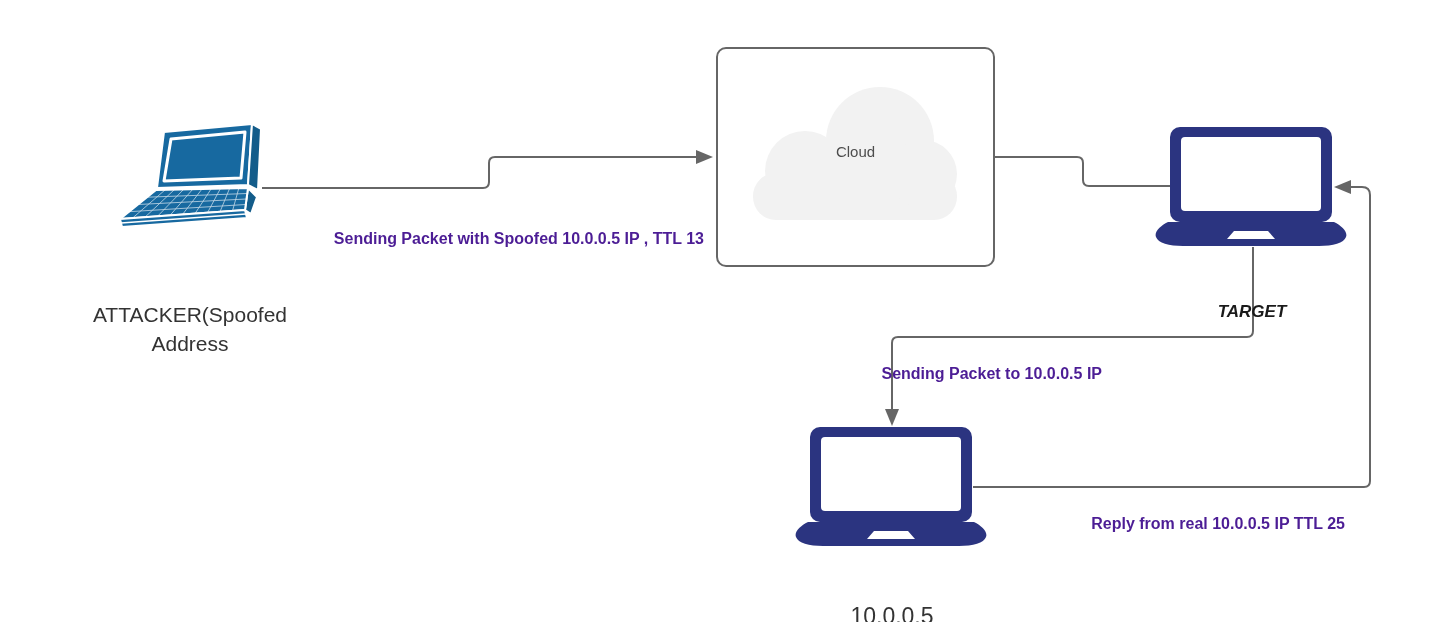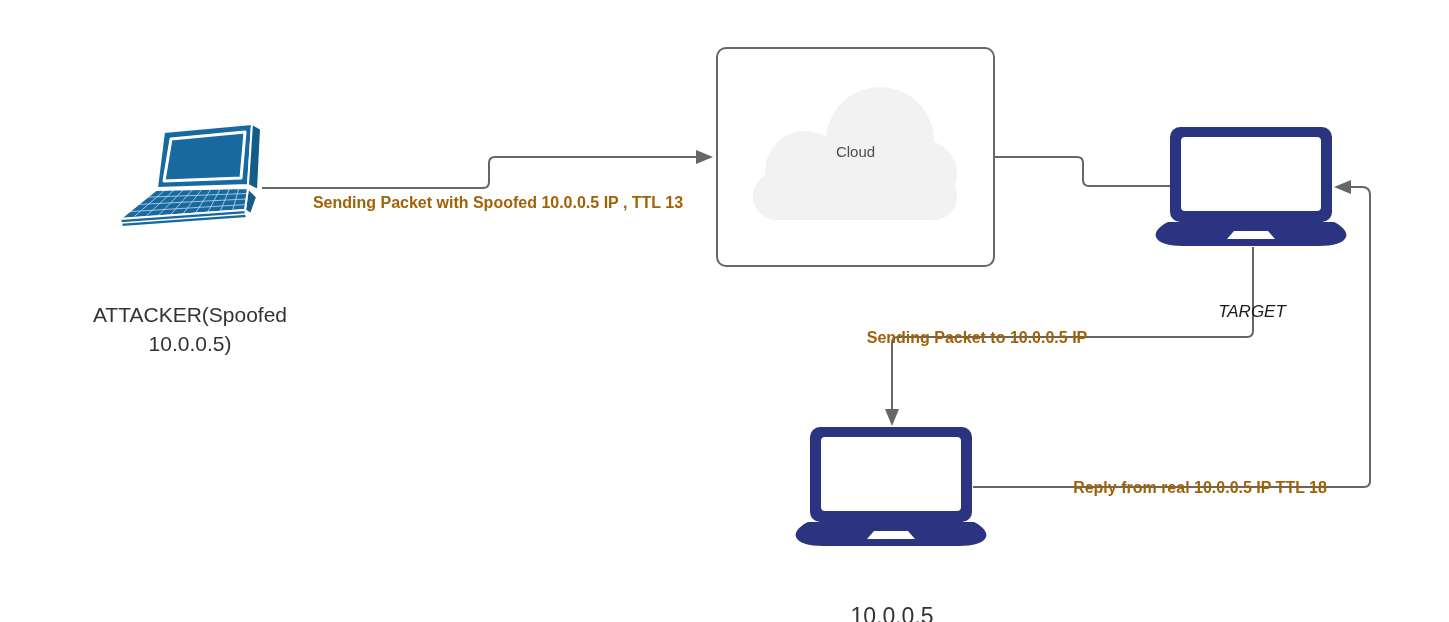--- a/index.html
+++ b/index.html
@@ -19,25 +19,25 @@
   .cloud-box{
     position:absolute;left:716px;top:47px;width:279px;height:220px;
     box-sizing:border-box;border:2px solid #666666;border-radius:10px;
     background:#ffffff;
   }
   .cloud-shape-svg{position:absolute;left:0;top:0;}
   .cloud-label{
     position:absolute;left:0;top:94px;width:100%;text-align:center;
     font-size:15px;color:#4d4d4d;
   }
-  .target-label{left:1182px;top:254px;width:140px;font-size:17px;font-weight:normal;font-style:italic;color:#1a1a1a;}
+  .target-label{left:1182px;top:254px;width:140px;font-size:17px;font-weight:bold;font-style:italic;color:#1a1a1a;}
   .host-label{left:822px;top:555px;width:140px;font-size:23px;}
   .edge-label{
-    position:absolute;text-align:center;
-    font-size:16px;font-weight:bold;color:#a16207;line-height:17px;
+    position:absolute;text-align:right;
+    font-size:16px;font-weight:bold;color:#4c1d95;line-height:17px;margin-top:36px;
   }
   .edge-label-1{left:292px;top:194px;width:412px;}
   .edge-label-2{left:852px;top:329px;width:250px;}
   .edge-label-3{left:1055px;top:479px;width:290px;}
 </style>
 </head>
 <body>
 
 <div id="canvas">
 
@@ -76,21 +76,21 @@
       <line x1="99.2" y1="68.8" x2="83" y2="93.6"></line>
       <line x1="108.4" y1="68.6" x2="95.5" y2="92.7"></line>
       <line x1="117.6" y1="68.4" x2="108" y2="91.8"></line>
       <line x1="126.8" y1="68.2" x2="120.5" y2="90.9"></line>
     </g>
     <line x1="9" y1="103" x2="134" y2="94" stroke="#ffffff" stroke-width="1.5"></line>
   </svg>
 
   <div class="node-label attacker-label">
     <div>ATTACKER(Spoofed</div>
-    <div>10.0.0.5)</div>
+    <div>Address</div>
   </div>
 
   <div class="cloud-box">
     <svg class="cloud-shape-svg" width="275" height="216" viewBox="0 0 275 216">
       <g fill="#f2f2f2">
         <circle cx="162" cy="92" r="54"></circle>
         <circle cx="87" cy="122" r="40"></circle>
         <rect x="35" y="124" width="204" height="47" rx="23"></rect>
         <circle cx="205" cy="125" r="34"></circle>
       </g>
@@ -109,15 +109,15 @@
   <svg class="node-svg" style="left:795px;top:427px" width="192" height="121" viewBox="0 0 192 121">
     <rect x="15" y="0" width="162" height="95" rx="10" fill="#2b3480"></rect>
     <rect x="26" y="10" width="140" height="74" rx="4" fill="#ffffff"></rect>
     <path d="M13,95 H179 C187,99 193,105 191,110 C189,116 178,119 164,119 H28 C14,119 3,116 1,110 C-1,105 5,99 13,95 Z" fill="#2b3480"></path>
     <polygon points="79,104 113,104 120,112 72,112" fill="#ffffff"></polygon>
   </svg>
   <div class="node-label host-label">10.0.0.5</div>
 
   <div class="edge-label edge-label-1">Sending Packet with Spoofed 10.0.0.5 IP , TTL 13</div>
   <div class="edge-label edge-label-2">Sending Packet to 10.0.0.5 IP</div>
-  <div class="edge-label edge-label-3">Reply from real 10.0.0.5 IP TTL 18</div>
+  <div class="edge-label edge-label-3">Reply from real 10.0.0.5 IP TTL 25</div>
 
 </div>
 
 </body></html>

